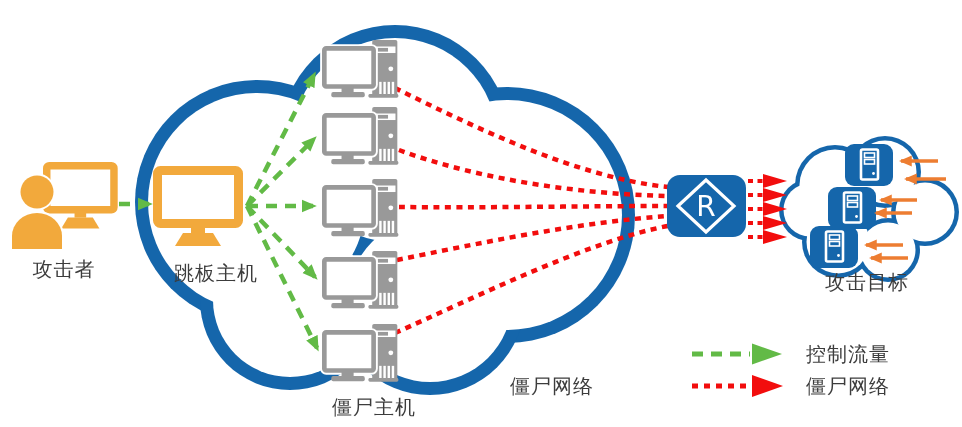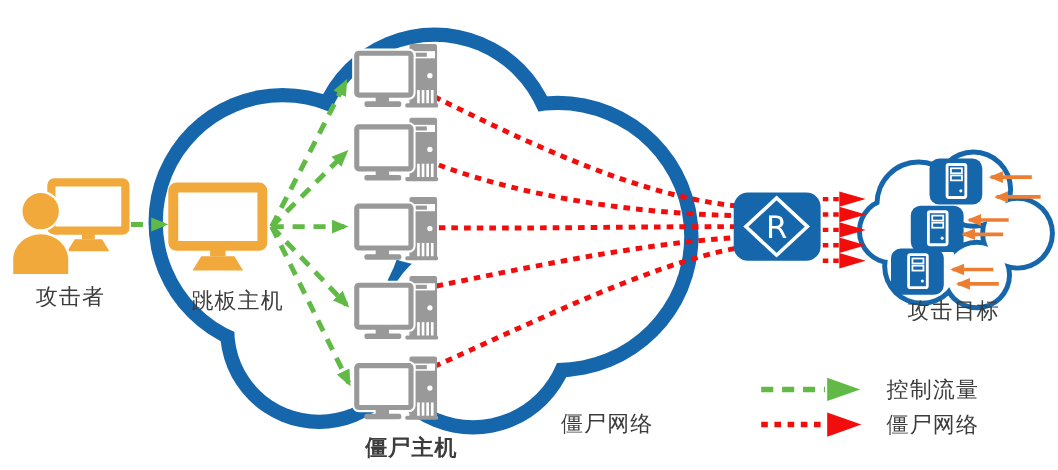--- a/index.html
+++ b/index.html
@@ -175,19 +175,19 @@
     <polygon points="752,343.5 782,354 752,364.5" fill="#62BA46"></polygon>
   </g>
   <g>
     <line x1="692" y1="386" x2="750" y2="386" stroke="#F20D0D" stroke-width="5" stroke-dasharray="6,6"></line>
     <polygon points="752,375 783,386 752,397" fill="#F20D0D"></polygon>
   </g>
 </svg>
 
 <div class="lbl" style="left:64px;top:258px;">攻击者</div>
 <div class="lbl" style="left:216px;top:262px;">跳板主机</div>
-<div class="lbl" style="left:374px;top:396px;font-weight:bold;">僵尸主机</div>
+<div class="lbl" style="left:374px;top:396px;">僵尸主机</div>
 <div class="lbl" style="left:552px;top:375px;font-family:Liberation Serif, serif;">僵尸网络</div>
 <div class="lbl" style="left:856px;top:271px;margin-left:11px;">攻击目标</div>
 <div class="lbl left" style="left:806px;top:343px;text-align:center;">控制流量</div>
 <div class="lbl left" style="left:806px;top:375px;">僵尸网络</div>
 
 </div>
 
 </body></html>

